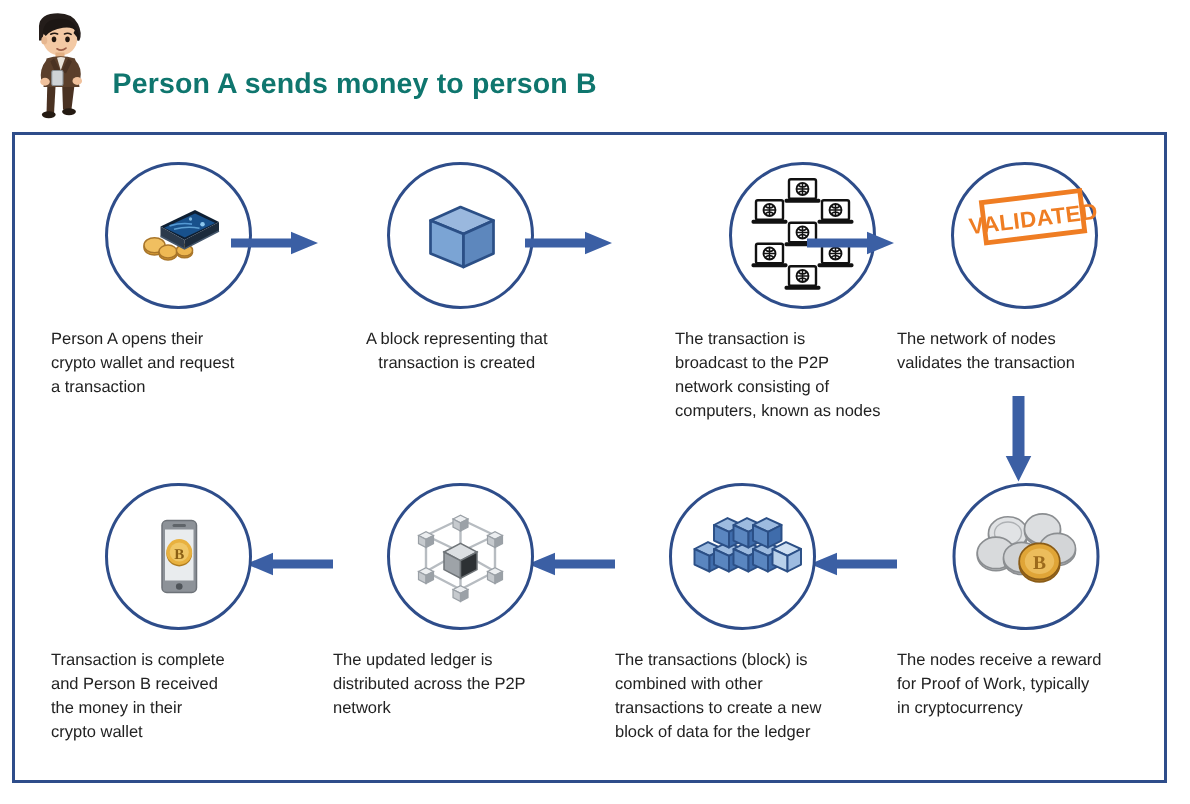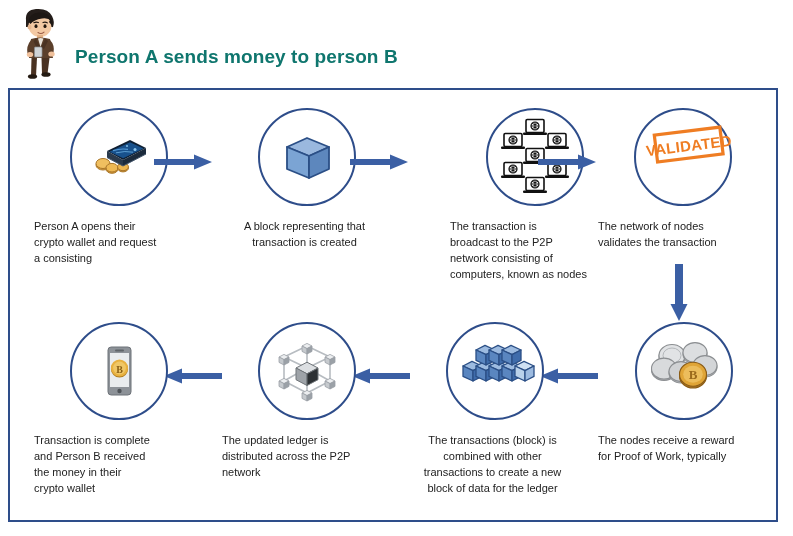--- a/index.html
+++ b/index.html
@@ -123,21 +123,21 @@
 
           <path d="M24 30 L40 39 L40 45 L24 36.5 Z" fill="#2b3a4c"></path>
           <path d="M40 39 L63 27 L63 33 L40 45 Z" fill="#1c2b3c"></path>
           <path d="M24 36.5 L40 45 L63 33" fill="none" stroke="#44566b" stroke-width="1"></path>
         </svg>
       </div>
     </div>
     <div class="step-caption">
       <div>Person A opens their</div>
       <div>crypto wallet and request</div>
-      <div>a consisting</div>
+      <div>a transaction</div>
     </div>
   </div>
 
   <div class="arrow" style="left:144px;top:62px;">
     <svg width="60" height="20" viewBox="0 0 60 20">
       <path d="M0 7 L40 7 L40 2.5 L58 10 L40 17.5 L40 13 L0 13 Z" fill="#3b5fa4"></path>
     </svg>
   </div>
 
   <div class="step" style="left:212px;top:18px;width:170px;text-align:center;">
@@ -242,30 +242,31 @@
           <ellipse cx="45" cy="41" rx="13.5" ry="12" fill="#a87322" stroke="#8a5c17" stroke-width="1.1"></ellipse>
           <ellipse cx="45" cy="39.2" rx="13.5" ry="12" fill="#e0a537" stroke="#8a5c17" stroke-width="1.1"></ellipse>
           <ellipse cx="45" cy="39.2" rx="9.8" ry="8.5" fill="#edc163" opacity=".85"></ellipse>
           <text x="45" y="44" text-anchor="middle" font-family="Liberation Serif, serif" font-size="13" font-weight="bold" fill="#9c6a1c">B</text>
         </svg>
       </div>
     </div>
     <div class="step-caption">
       <div>The nodes receive a reward</div>
       <div>for Proof of Work, typically</div>
+      <div>in cryptocurrency</div>
     </div>
   </div>
 
   <div class="arrow" style="left:528px;top:276px;">
     <svg width="60" height="20" viewBox="0 0 60 20">
       <path d="M60 7 L20 7 L20 2.5 L2 10 L20 17.5 L20 13 L60 13 Z" fill="#3b5fa4"></path>
     </svg>
   </div>
 
-  <div class="step" style="left:400px;top:232px;width:170px;text-align:center;">
+  <div class="step" style="left:400px;top:232px;width:170px;">
     <div class="circle">
       <div class="icon-wrap">
         <svg width="84" height="56" viewBox="0 0 84 56">
           <defs>
             <g id="blk">
               <path d="M0 0 L9 -4.6 L19 0 L10 4.6 Z" fill="#9dbbe0" stroke="#2b4f86" stroke-width="1.3" stroke-linejoin="round"></path>
               <path d="M0 0 L10 4.6 L10 15 L0 10.4 Z" fill="#5a86c0" stroke="#2b4f86" stroke-width="1.3" stroke-linejoin="round"></path>
               <path d="M10 4.6 L19 0 L19 10.4 L10 15 Z" fill="#3f6cab" stroke="#2b4f86" stroke-width="1.3" stroke-linejoin="round"></path>
             </g>
             <g id="blkLight">

